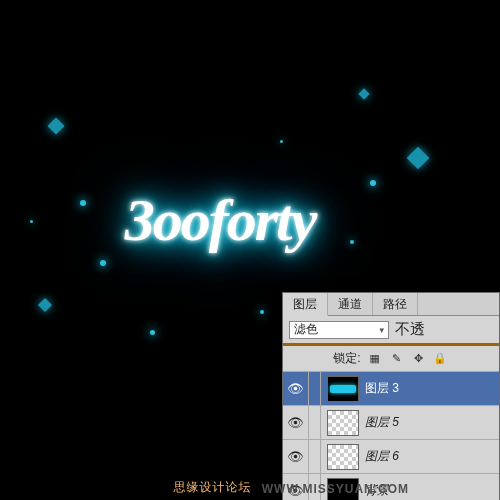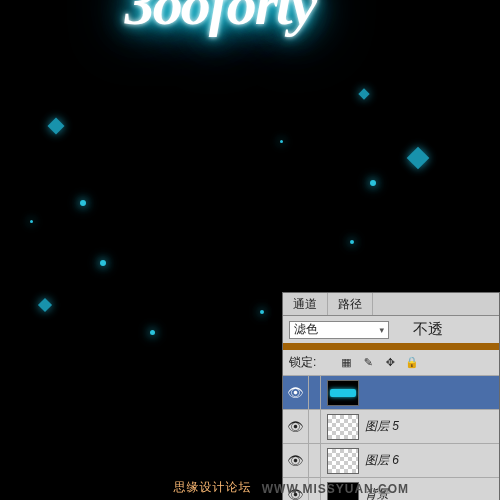--- a/index.html
+++ b/index.html
@@ -1,20 +1,20 @@
 <!DOCTYPE html>
 <html><head>
   <meta charset="utf-8">
   <style>
     * { margin: 0; padding: 0; box-sizing: border-box; font-family: 'Microsoft YaHei', SimSun, sans-serif; }
     body { width: 500px; height: 500px; background: #000; position: relative; overflow: hidden; }
     
     .artwork {
       position: absolute; inset: 0;
-      display: flex; align-items: flex-start; justify-content: center;
+      display: flex; align-items: center; justify-content: center;
     }
     .glow-text {
       font-family: 'Brush Script MT', cursive;
       font-size: 60px;
       font-style: italic;
       font-weight: bold;
       color: #fff;
       text-shadow:
         0 0 5px #fff,
         0 0 12px #3ceaff,
@@ -49,35 +49,35 @@
       box-shadow: -2px -2px 8px rgba(0,0,0,.5);
     }
     .tabs { display: flex; background: #cfcfcf; border-bottom: 1px solid #888; }
     .tab {
       padding: 3px 10px 2px; font-size: 12px; cursor: pointer;
       border-right: 1px solid #aaa;
     }
     .tab.active { background: #d5d5d5; border-bottom: 1px solid #d5d5d5; margin-bottom: -1px; }
     
     .blend-row {
-      display: flex; align-items: center; gap: 24px;
-      padding: 4px 6px; border-bottom: 7px solid #a16207;
+      display: flex; align-items: center; gap: 6px;
+      padding: 4px 6px; border-bottom: 3px solid #a16207;
     }
     .blend-select {
       flex: 0 0 auto; width: 100px; height: 18px;
       background: #fff; border: 1px solid #888;
       display: flex; align-items: center; justify-content: space-between;
       padding: 0 4px; font-size: 12px; cursor: pointer;
     }
     .sel-arrow { font-size: 9px; color: #555; }
     .opacity-label { font-size: 15px; white-space: nowrap; }
     
     .lock-row {
-      display: flex; align-items: center; gap: 22px;
-      padding: 4px 6px; border-bottom: 1px solid #aaa;
+      display: flex; align-items: center; gap: 6px;
+      padding: 4px 6px; border-bottom: 1px solid #aaa; justify-content: center;
     }
     .lock-icons { display: flex; gap: 6px; }
     .lock-icon {
       width: 16px; height: 14px; display: flex;
       align-items: center; justify-content: center;
       font-size: 11px; color: #333;
     }
     
     .layer-list { background: #d5d5d5; }
     .layer-row {
@@ -139,20 +139,21 @@
   <div class="particle" style="top:240px;left:350px;width:4px;height:4px"></div>
   <div class="particle" style="top:310px;left:260px;width:4px;height:4px"></div>
   <div class="particle" style="top:140px;left:280px;width:3px;height:3px"></div>
   <div class="particle" style="top:220px;left:30px;width:3px;height:3px"></div>
   <div class="particle" style="top:330px;left:150px;width:5px;height:5px"></div>
   <div class="glow-text">3ooforty</div>
 </div>
 
 <div class="panel">
   <div class="tabs">
+    <div class="tab active">图层</div>
     <div class="tab">通道</div>
     <div class="tab">路径</div>
   </div>
 
   <div class="blend-row">
     <div class="blend-select">
       <span>滤色</span>
       <span class="sel-arrow">▾</span>
     </div>
     <span class="opacity-label">不透</span>
@@ -170,20 +171,21 @@
 
   <div class="layer-list">
     <div class="layer-row selected">
       <div class="eye-col">
           <span>👁</span>
         </div>
       <div class="selcol"></div>
       <div class="thumb black">
           <div class="thumb-art"></div>
         </div>
+      <span class="layer-name">图层 3</span>
     </div>
     <div class="layer-row">
       <div class="eye-col">
           <span>👁</span>
         </div>
       <div class="selcol"></div>
       <div class="thumb checker"></div>
       <span class="layer-name">图层 5</span>
     </div>
     <div class="layer-row">

